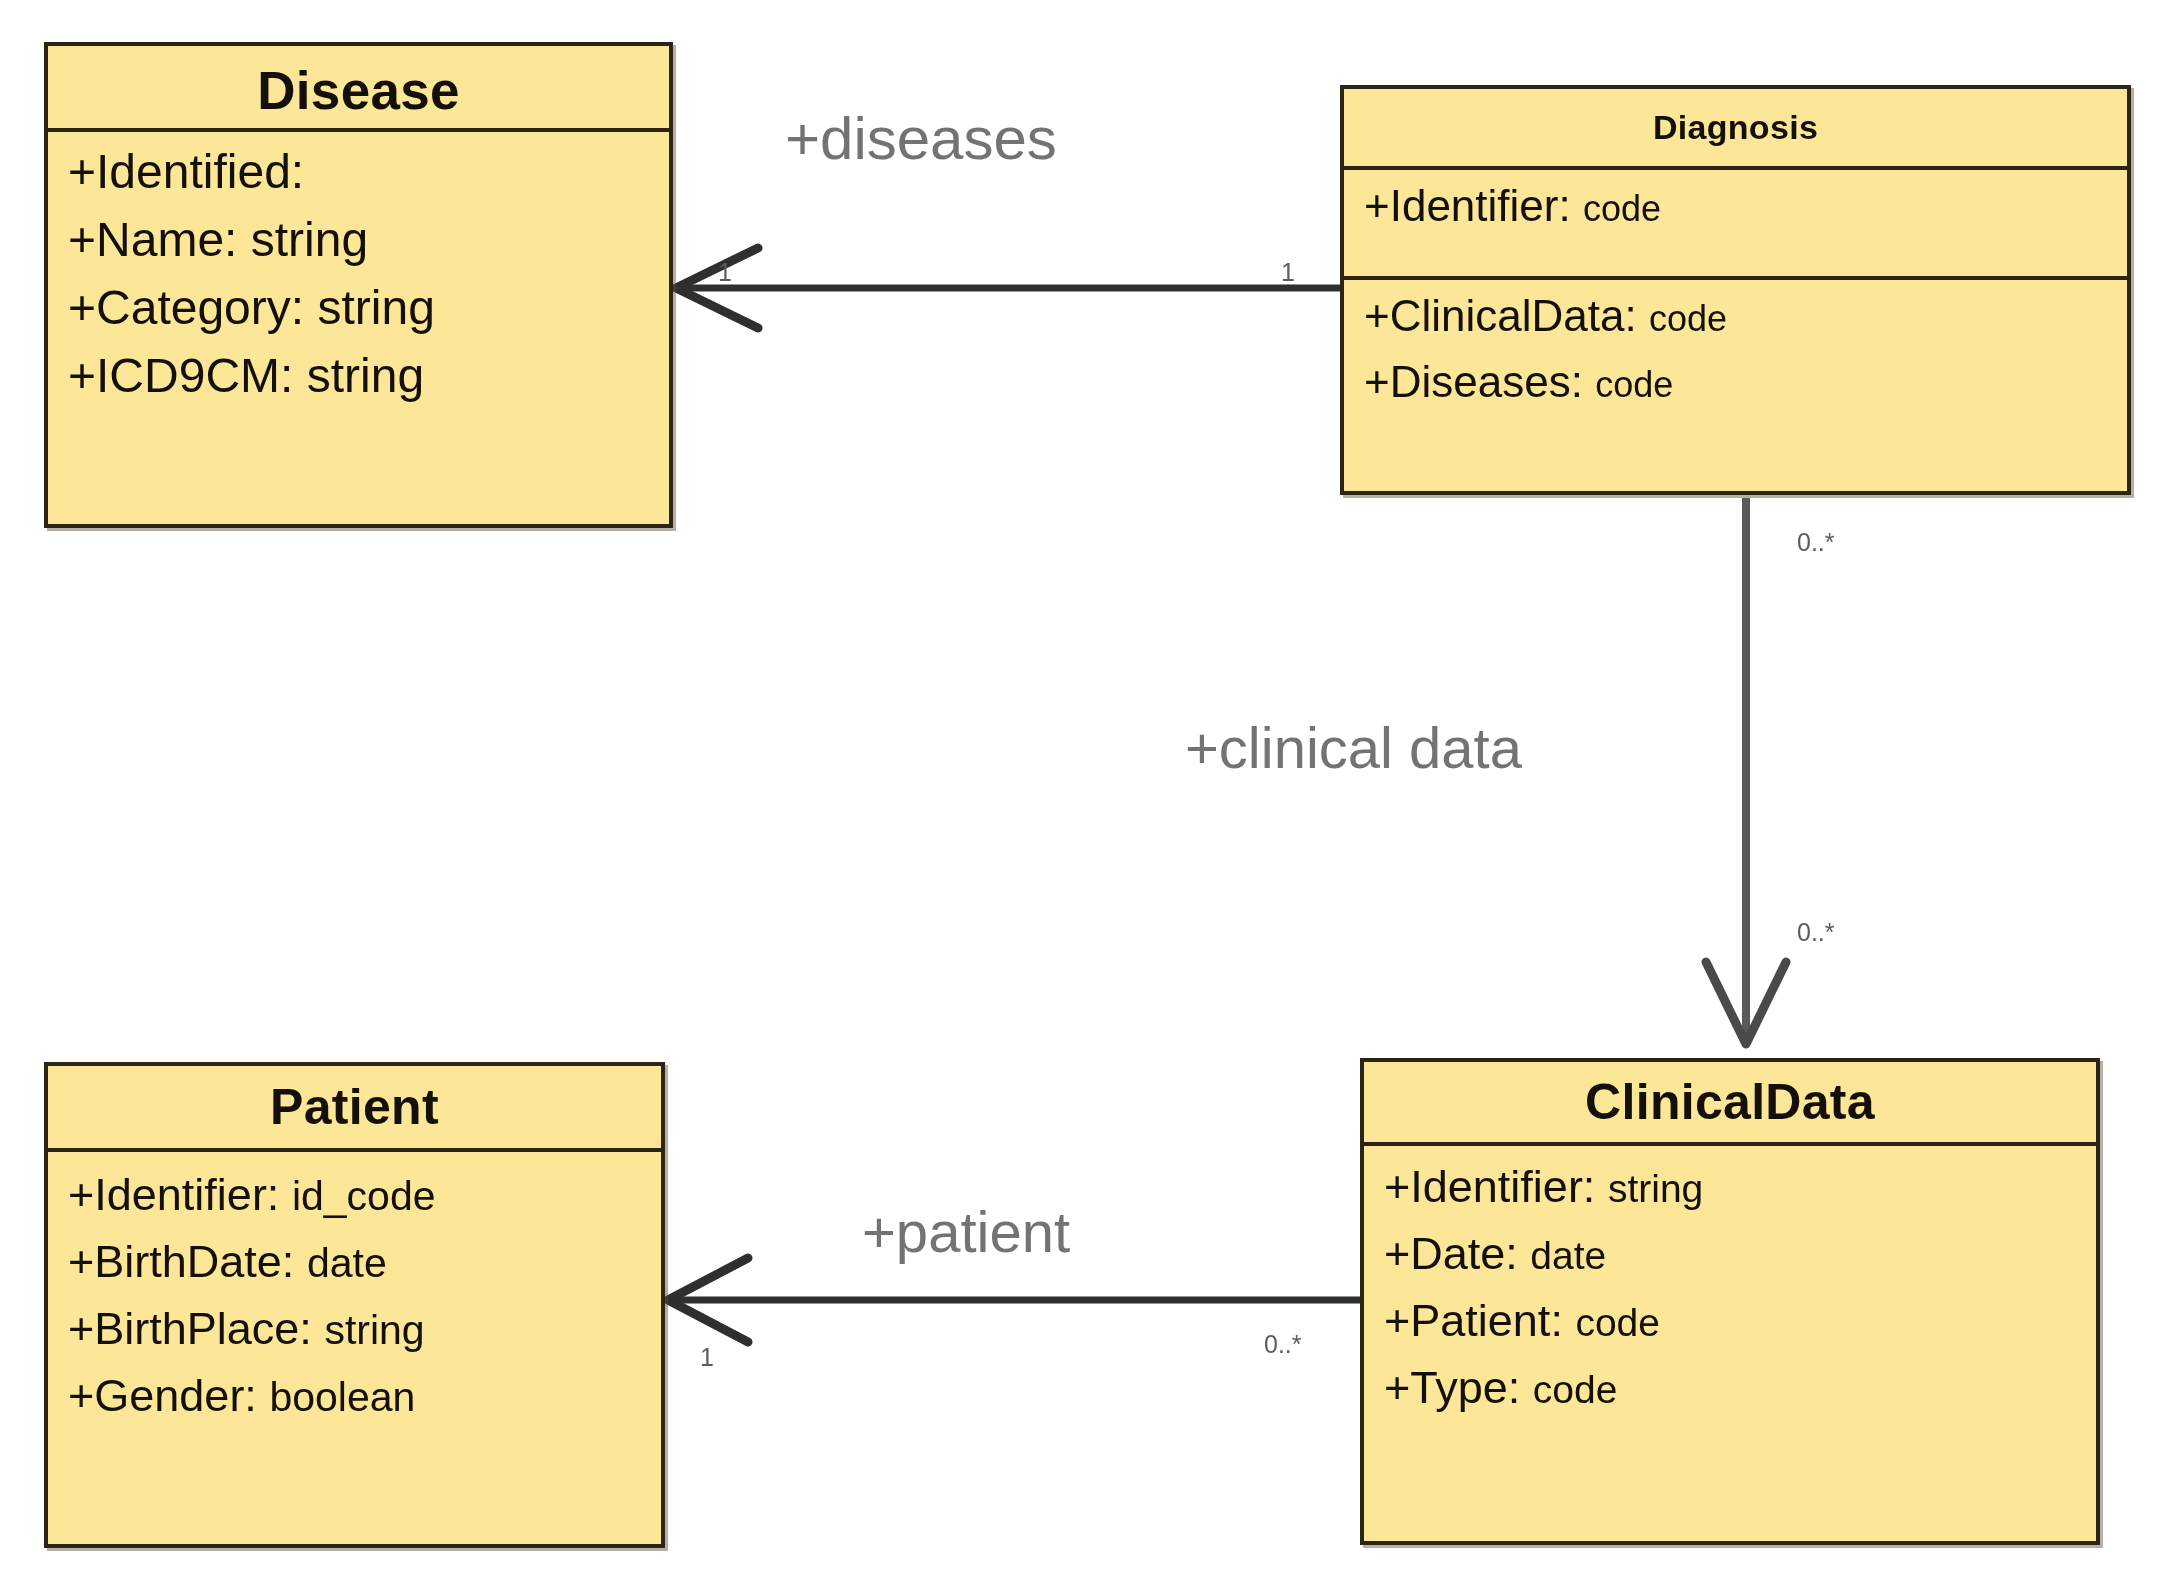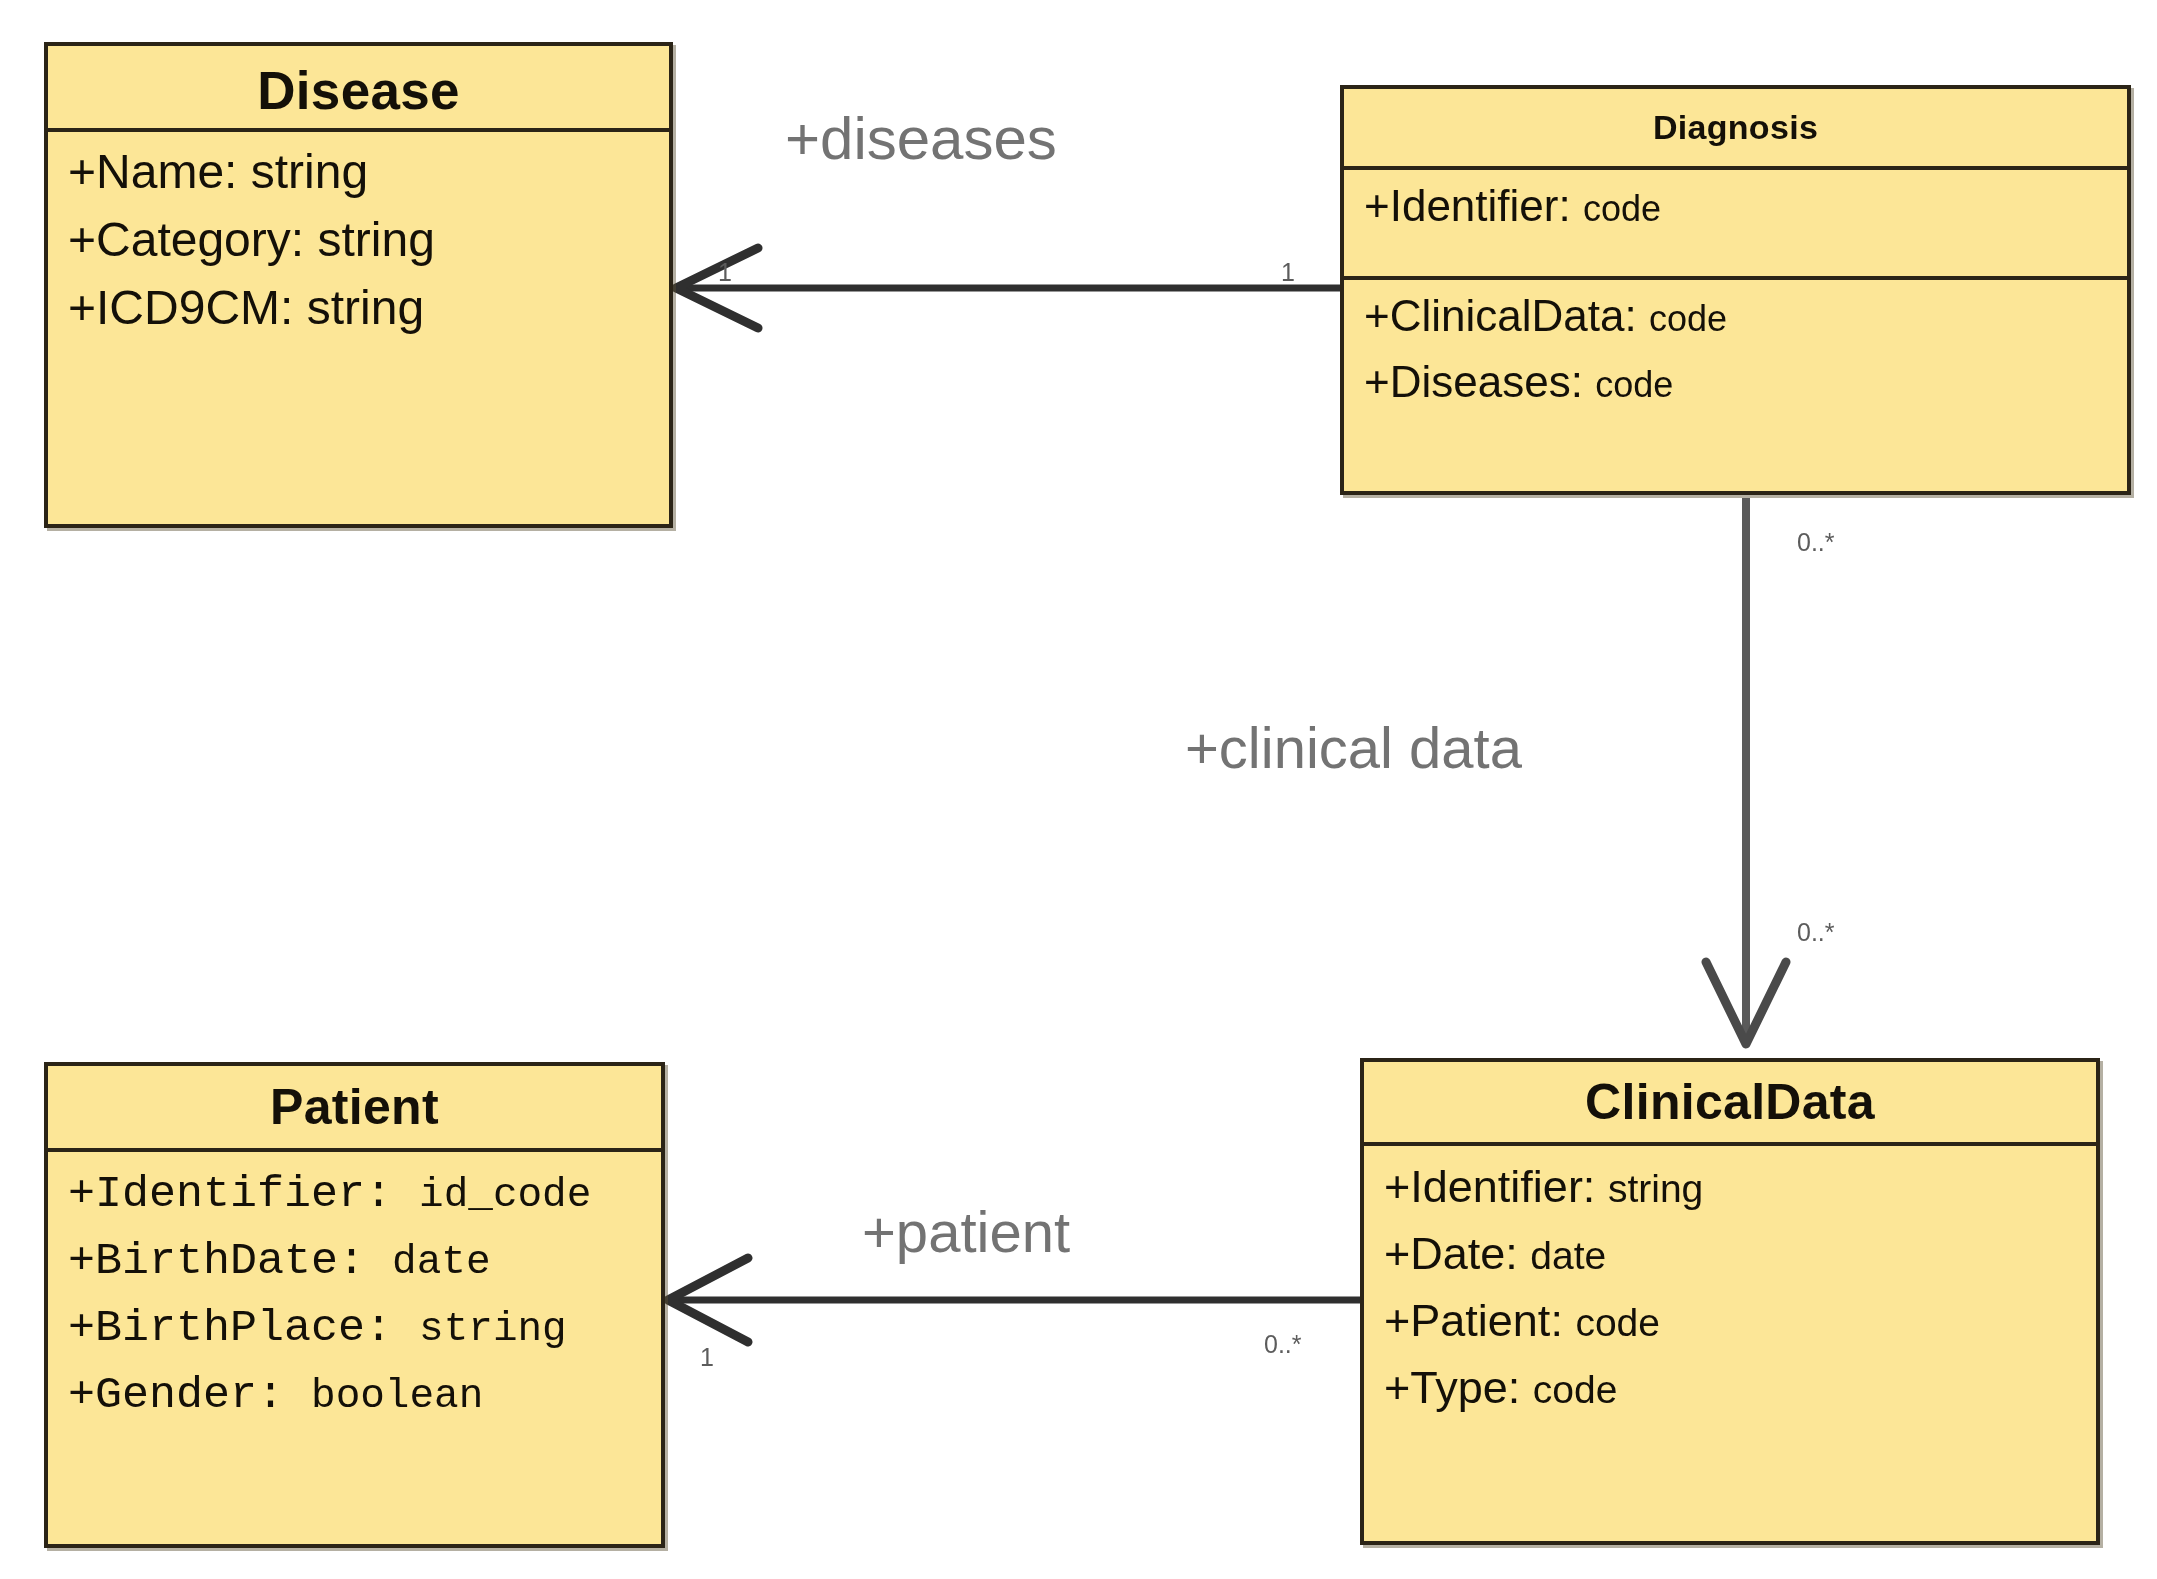--- a/index.html
+++ b/index.html
@@ -57,21 +57,21 @@
   #box-diagnosis { left: 1340px; top: 85px; width: 791px; height: 410px; }
   #box-diagnosis .uml-title { height: 77px; font-size: 34px; }
   #box-diagnosis .uml-compartment.c1 { height: 110px; padding-top: 14px; }
   #box-diagnosis .uml-compartment.c2 { height: 219px; padding-top: 14px; }
   #box-diagnosis .uml-attr { font-size: 44px; margin-bottom: 22px; }
   #box-diagnosis .uml-attr .atype { font-size: 36px; }
 
   #box-patient { left: 44px; top: 1062px; width: 621px; height: 486px; }
   #box-patient .uml-title { height: 82px; font-size: 50px; }
   #box-patient .uml-compartment { height: 400px; padding-top: 20px; }
-  #box-patient .uml-attr { font-size: 45px; margin-bottom: 22px; font-family: Liberation Mono, monospace; }
+  #box-patient .uml-attr { font-size: 45px; margin-bottom: 22px; }
   #box-patient .uml-attr .atype { font-size: 41px; }
 
   #box-clinicaldata { left: 1360px; top: 1058px; width: 740px; height: 487px; }
   #box-clinicaldata .uml-title { height: 80px; font-size: 50px; }
   #box-clinicaldata .uml-compartment { height: 429px; padding-top: 18px; }
   #box-clinicaldata .uml-attr { font-size: 45px; margin-bottom: 22px; }
   #box-clinicaldata .uml-attr .atype { font-size: 39px; }
 
   
   .assoc-svg {
@@ -126,20 +126,24 @@
     <g>
       <line x1="1360" y1="1300" x2="672" y2="1300" stroke="#2f2f2f" stroke-width="7"></line>
       <polyline points="748,1258 668,1300 748,1342" fill="none" stroke="#2f2f2f" stroke-width="9" stroke-linecap="round" stroke-linejoin="round"></polyline>
     </g>
   </svg>
 
   <div class="uml-class" id="box-disease">
     <div class="uml-title">Disease</div>
     <div class="uml-compartment">
       <div class="uml-attr">
+        <span class="aname">+Identified:</span>
+        <span class="atype"></span>
+      </div>
+      <div class="uml-attr">
         <span class="aname">+Name:</span>
         <span class="atype">string</span>
       </div>
       <div class="uml-attr">
         <span class="aname">+Category:</span>
         <span class="atype">string</span>
       </div>
       <div class="uml-attr">
         <span class="aname">+ICD9CM:</span>
         <span class="atype">string</span>

